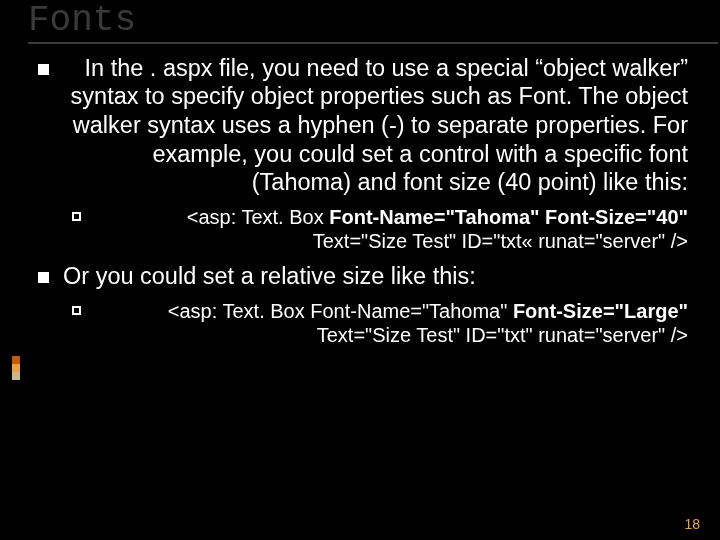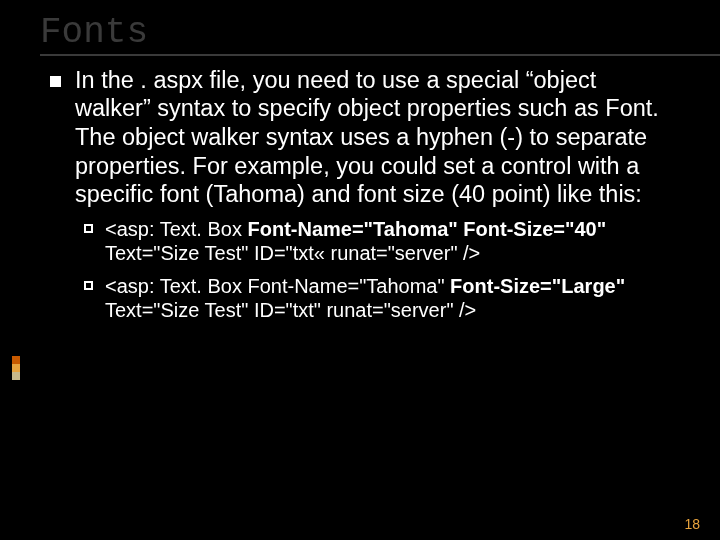--- a/index.html
+++ b/index.html
@@ -7,41 +7,42 @@
   body {
     background: #000;
     font-family: "Segoe UI", "Corbel", Arial, sans-serif;
     color: #fff;
     position: relative;
   }
   .slide {
     width: 720px;
     height: 540px;
     position: relative;
-    padding: 12px;
+    padding: 0;
   }
   .title-wrap {
     padding: 2px 0 0 28px;
   }
   .title {
     font-family: Consolas, "Courier New", monospace;
     font-size: 36px;
     color: #3a3a3a;
     font-weight: 400;
     line-height: 1.05;
     margin-bottom: 2px;
   }
   .title-bar {
     height: 2px;
     background: #3a3a3a;
     width: 690px;
     margin-left: 0;
   }
   .content {
     padding: 10px 32px 0 38px;
+    text-align: right;
   }
   .bullet-l1 {
     display: flex;
     align-items: flex-start;
     margin-bottom: 8px;
   }
   .bullet-l1 .marker {
     width: 11px;
     height: 11px;
     background: #fff;
@@ -112,20 +113,24 @@
       <div class="text">In the . aspx file, you need to use a special “object walker” syntax to specify object properties such as Font. The object walker syntax uses a hyphen (-) to separate properties. For example, you could set a control with a specific font (Tahoma) and font size (40 point) like this:</div>
     </div>
 
     <div class="bullet-l2">
       <div class="marker"></div>
       <div class="text">
         <span>&lt;asp: Text. Box </span><span class="bold">Font-Name="Tahoma" Font-Size="40"</span><span> Text="Size Test" ID="txt« runat="server" /&gt;</span>
       </div>
     </div>
 
+    <div class="bullet-l1">
+      <div class="marker"></div>
+      <div class="text">Or you could set a relative size like this:</div>
+    </div>
 
     <div class="bullet-l2">
       <div class="marker"></div>
       <div class="text">
         <span>&lt;asp: Text. Box Font-Name="Tahoma" </span><span class="bold">Font-Size="Large"</span><span> Text="Size Test"  ID="txt" runat="server" /&gt;</span>
       </div>
     </div>
 
   </div>
 

